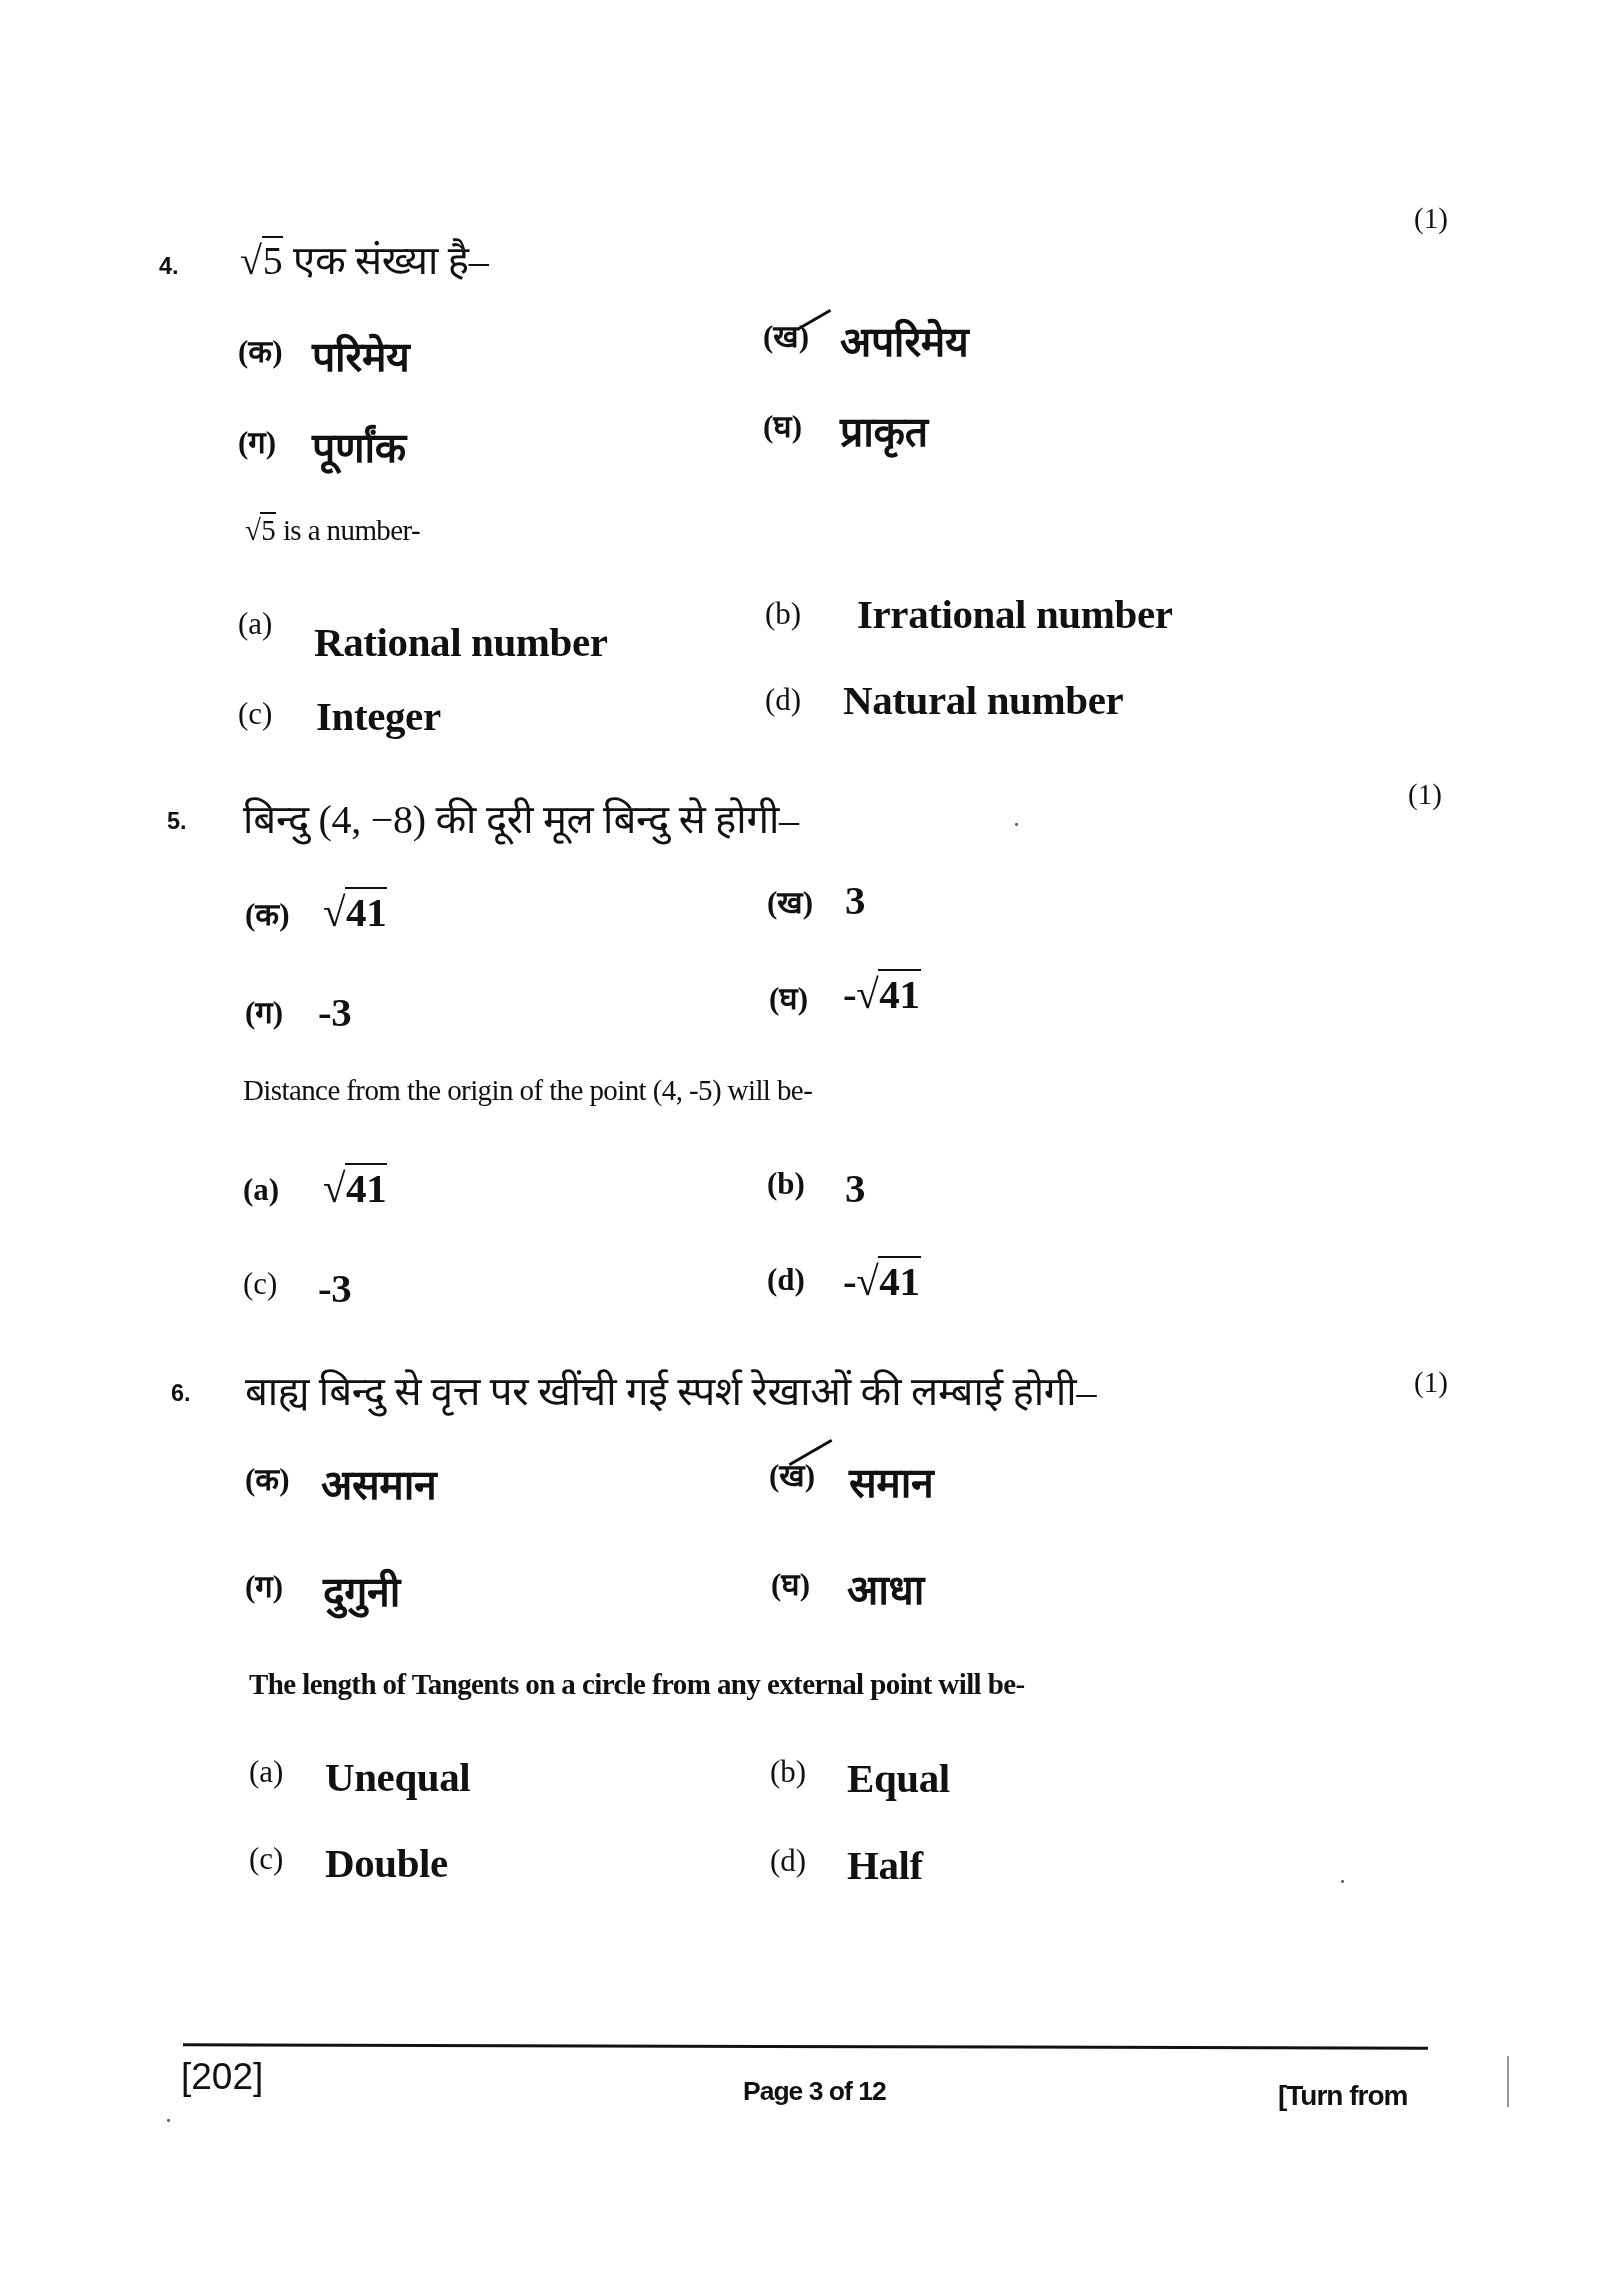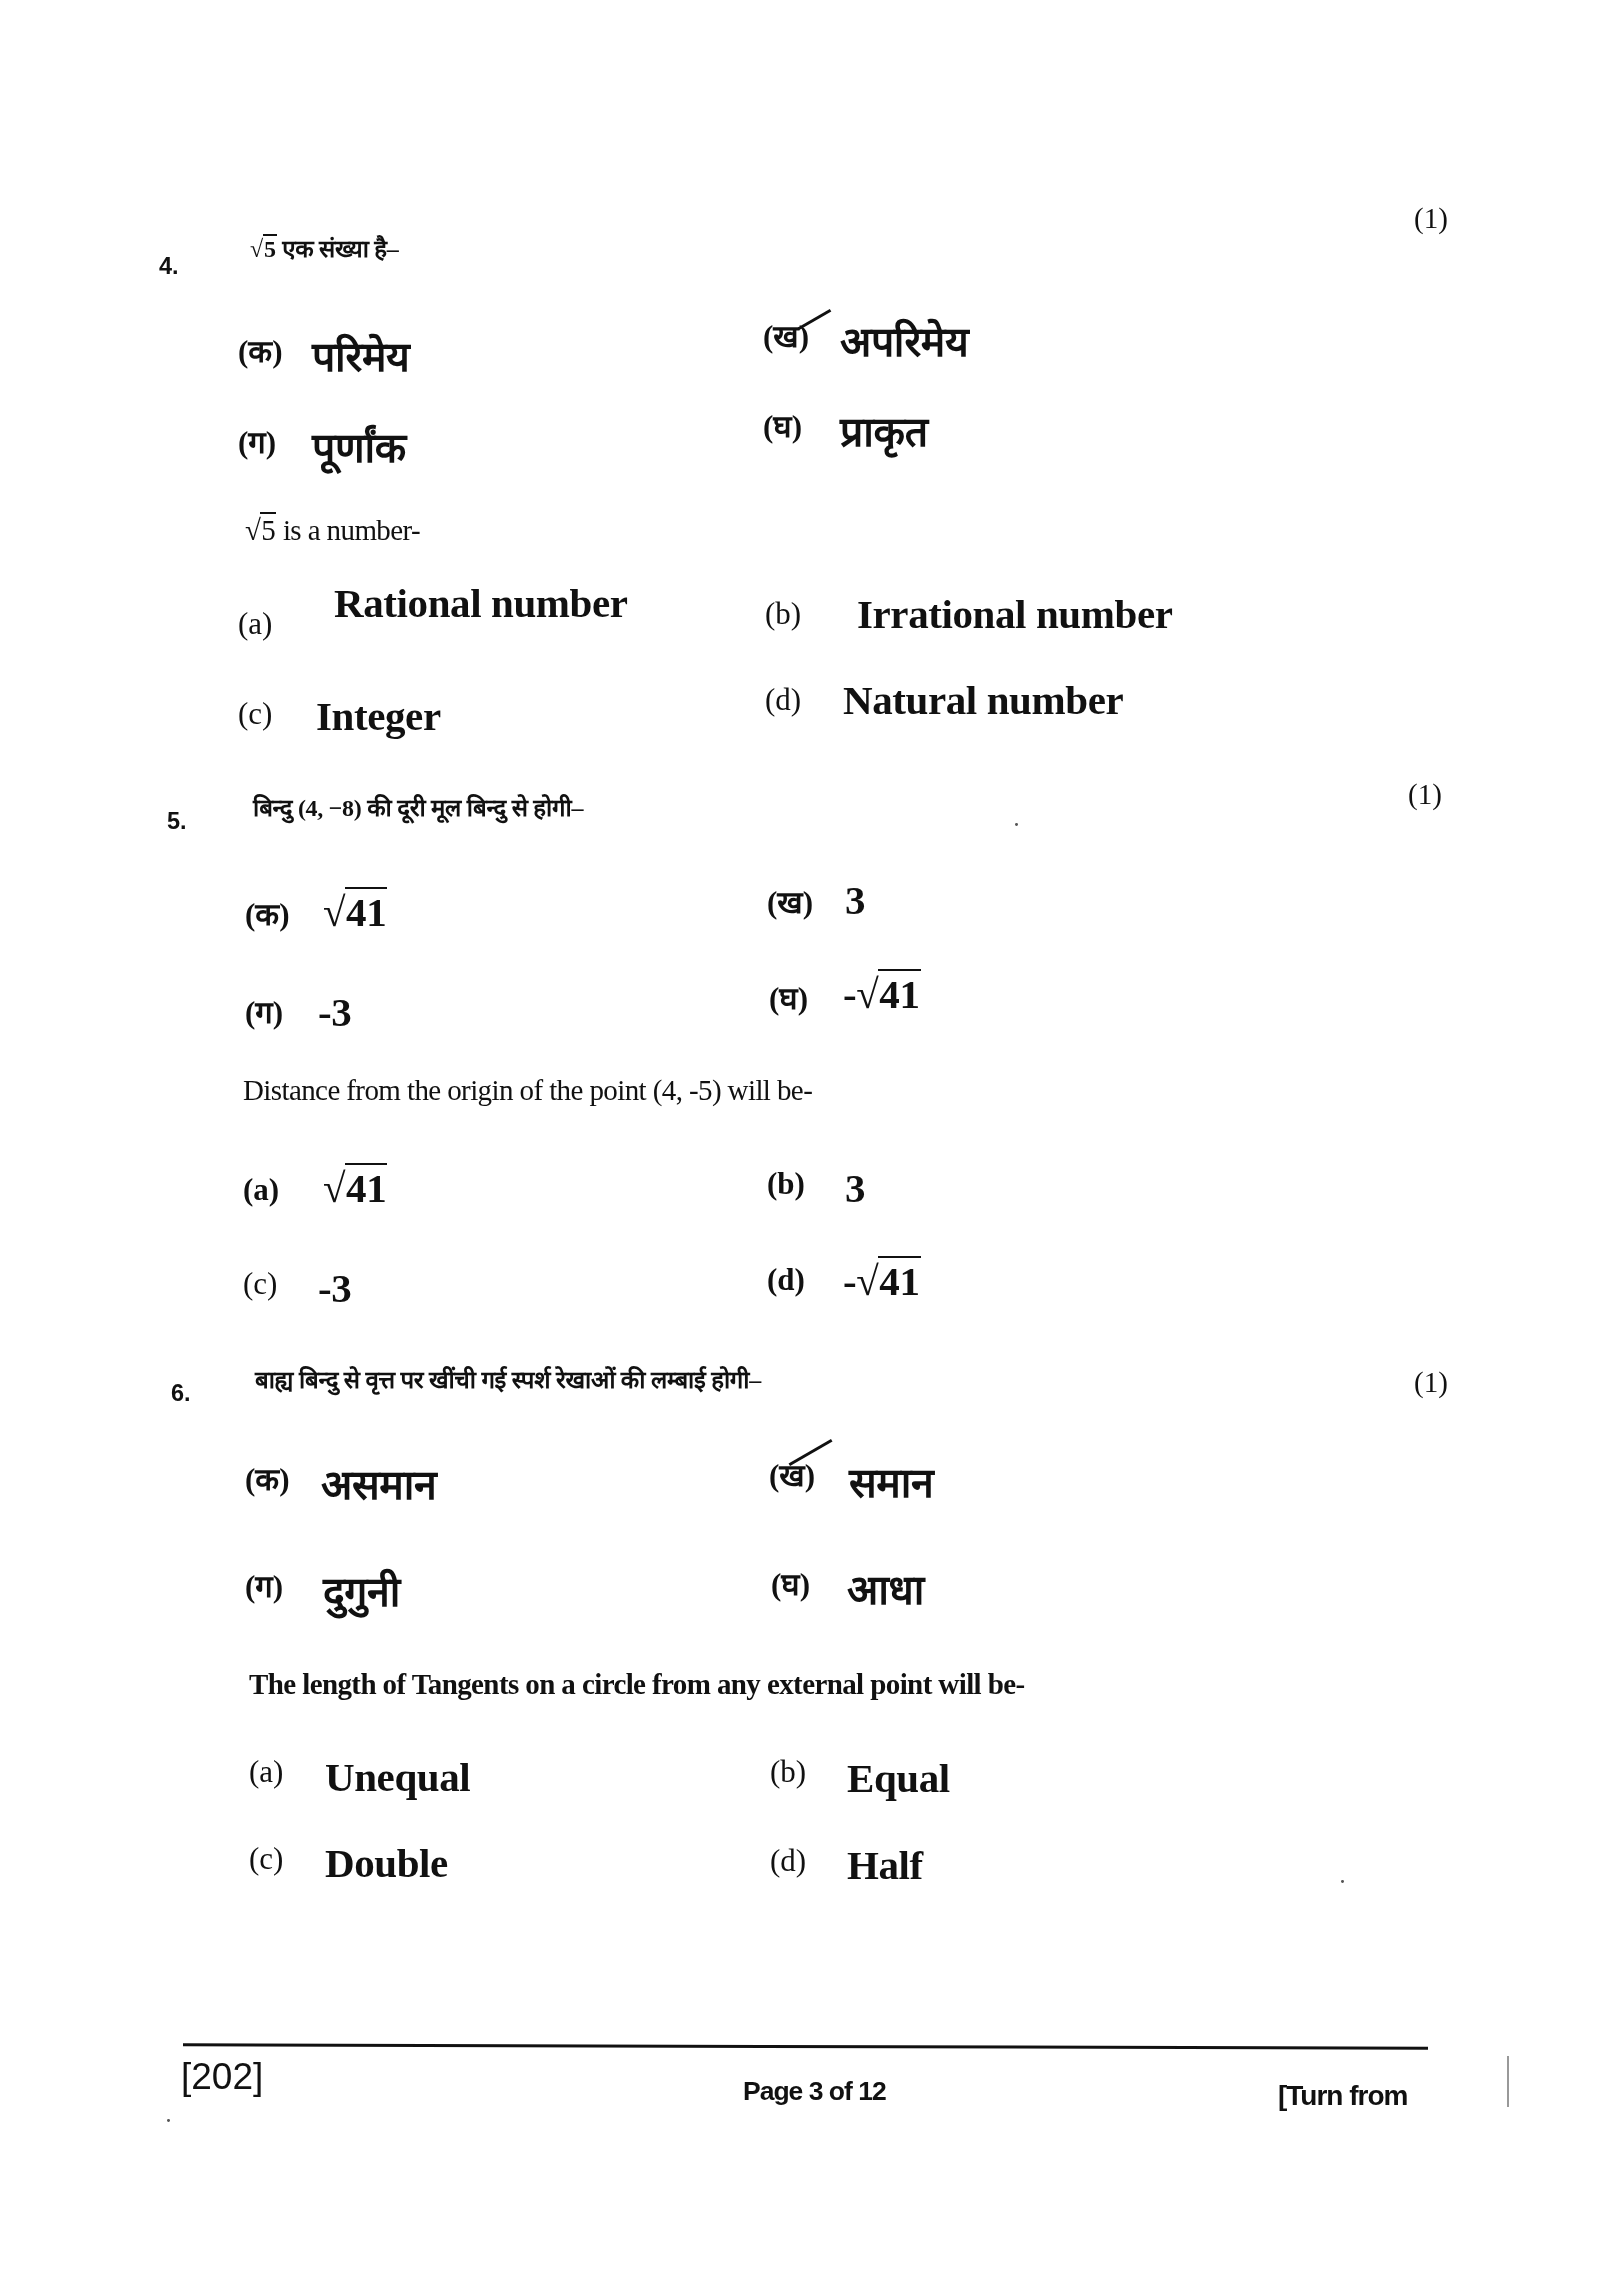--- a/index.html
+++ b/index.html
@@ -1,21 +1,21 @@
 <!DOCTYPE html>
 <html><head>
 <meta charset="utf-8">
 <style>
   html, body { margin:0; padding:0; background:#ffffff; }
   body { width:1621px; height:2293px; position:relative; overflow:hidden;
          font-family:"Liberation Serif", "DejaVu Serif", serif; color:#111; }
   .abs { position:absolute; white-space:nowrap; }
   .qnum { font-family:"Liberation Sans", sans-serif; font-weight:bold; font-size:23.5px; }
   .marks { font-size:29px; }
-  .stem { font-size:24px; font-weight:bold; letter-spacing:-0.3px;margin-left:10px; }
+  .stem { font-size:40px; font-weight:normal; letter-spacing:-0.3px; }
   .stem-en { font-size:29px; font-weight:bold; letter-spacing:-0.6px; }
   .lbl { font-size:31px; font-weight:bold; }
   .opt { font-size:41px; font-weight:bold; letter-spacing:-0.4px; }
   .sqrt { display:inline-block; }
   .sqrt .rad { border-top:2.5px solid #111; padding:0 1px; }
   .tick { position:absolute; width:37px; height:2.9px; background:#111; transform:rotate(-30deg); }
   .footer-line { position:absolute; left:183px; top:2045px; width:1245px; height:2.9px; background:#111; transform:rotate(0.15deg); }
   .footer-code { font-family:"Liberation Sans", sans-serif; font-size:37px; }
   .footer-page { font-family:"Liberation Sans", sans-serif; font-size:26.5px; font-weight:bold; letter-spacing:-1px; }
   .footer-turn { font-family:"Liberation Sans", sans-serif; font-size:28px; font-weight:bold; letter-spacing:-1px; }
@@ -42,21 +42,21 @@
   <span class="abs opt" style="left:312px; top:418px;">पूर्णांक</span>
   <span class="abs lbl" style="left:763px; top:404px;">(घ)</span>
   <span class="abs opt" style="left:840px; top:402px;">प्राकृत</span>
 
   <div class="abs stem-en" style="left:245px; top:514px; font-weight:normal;">
     <span class="sqrt"><span>√</span><span class="rad">5</span></span>
     <span>is a number-</span>
   </div>
 
   <span class="abs lbl" style="left:238px; top:606px; font-weight:normal;">(a)</span>
-  <span class="abs opt" style="left:314px; top:579px;margin-left:20px;">Rational number</span>
+  <span class="abs opt" style="left:314px; top:618px;">Rational number</span>
   <span class="abs lbl" style="left:765px; top:596px; font-weight:normal;">(b)</span>
   <span class="abs opt" style="left:843px; top:590px;margin-left:14px;">Irrational number</span>
   <span class="abs lbl" style="left:238px; top:696px; font-weight:normal;">(c)</span>
   <span class="abs opt" style="left:316px; top:692px;">Integer</span>
   <span class="abs lbl" style="left:765px; top:682px; font-weight:normal;">(d)</span>
   <span class="abs opt" style="left:843px; top:676px;">Natural number</span>
 </div>
 
 <div>
   <span class="abs marks" style="left:1408px; top:778px;">(1)</span>

